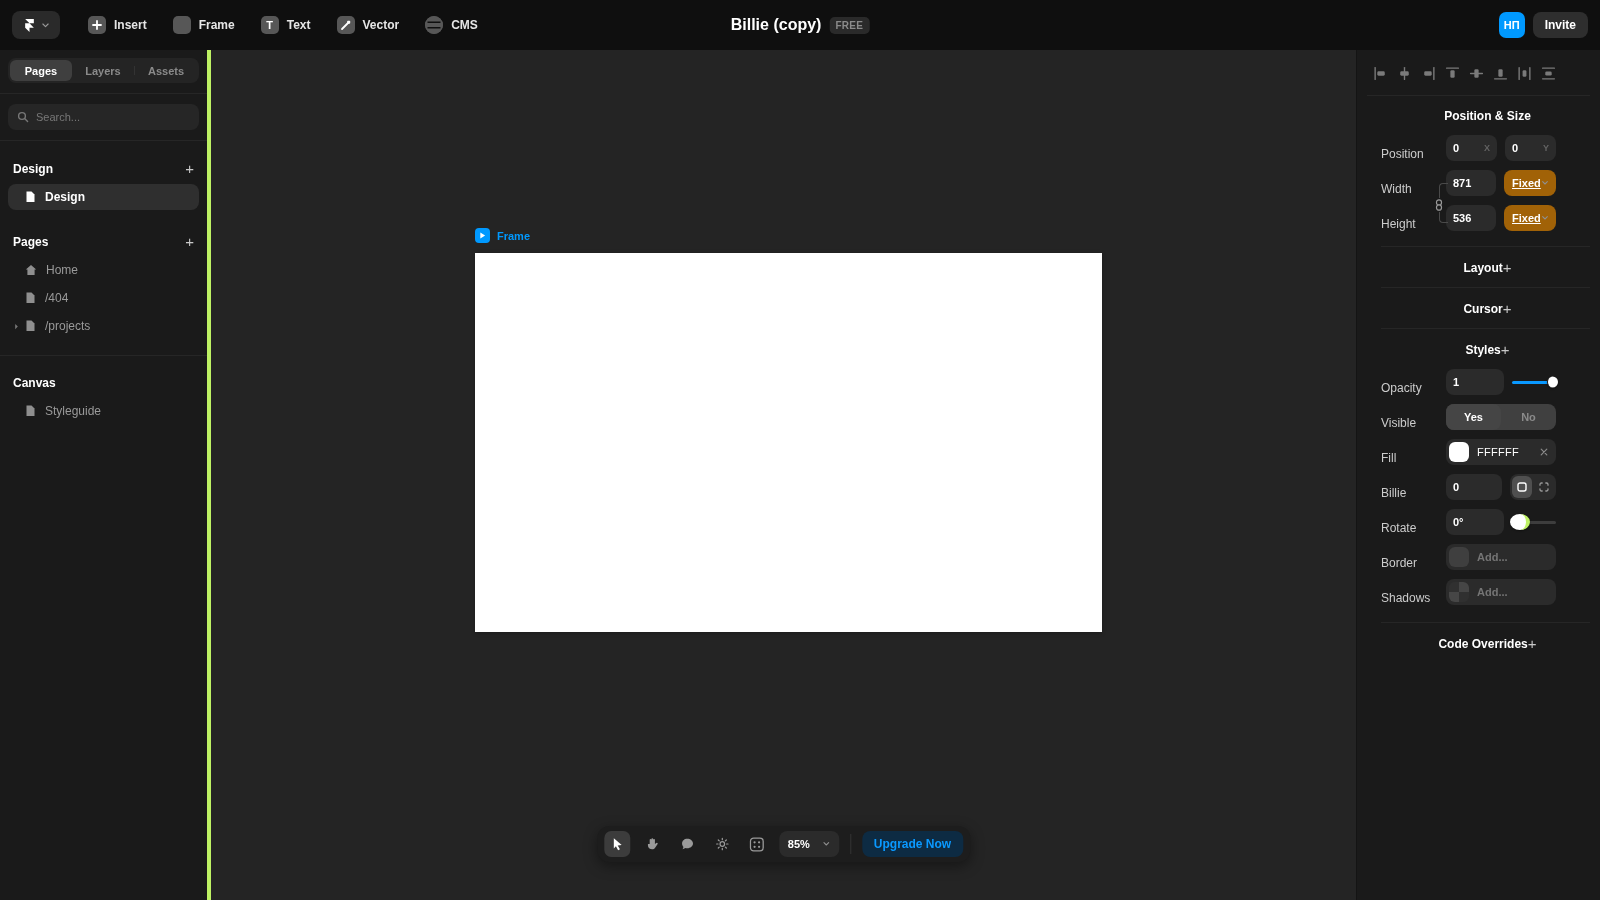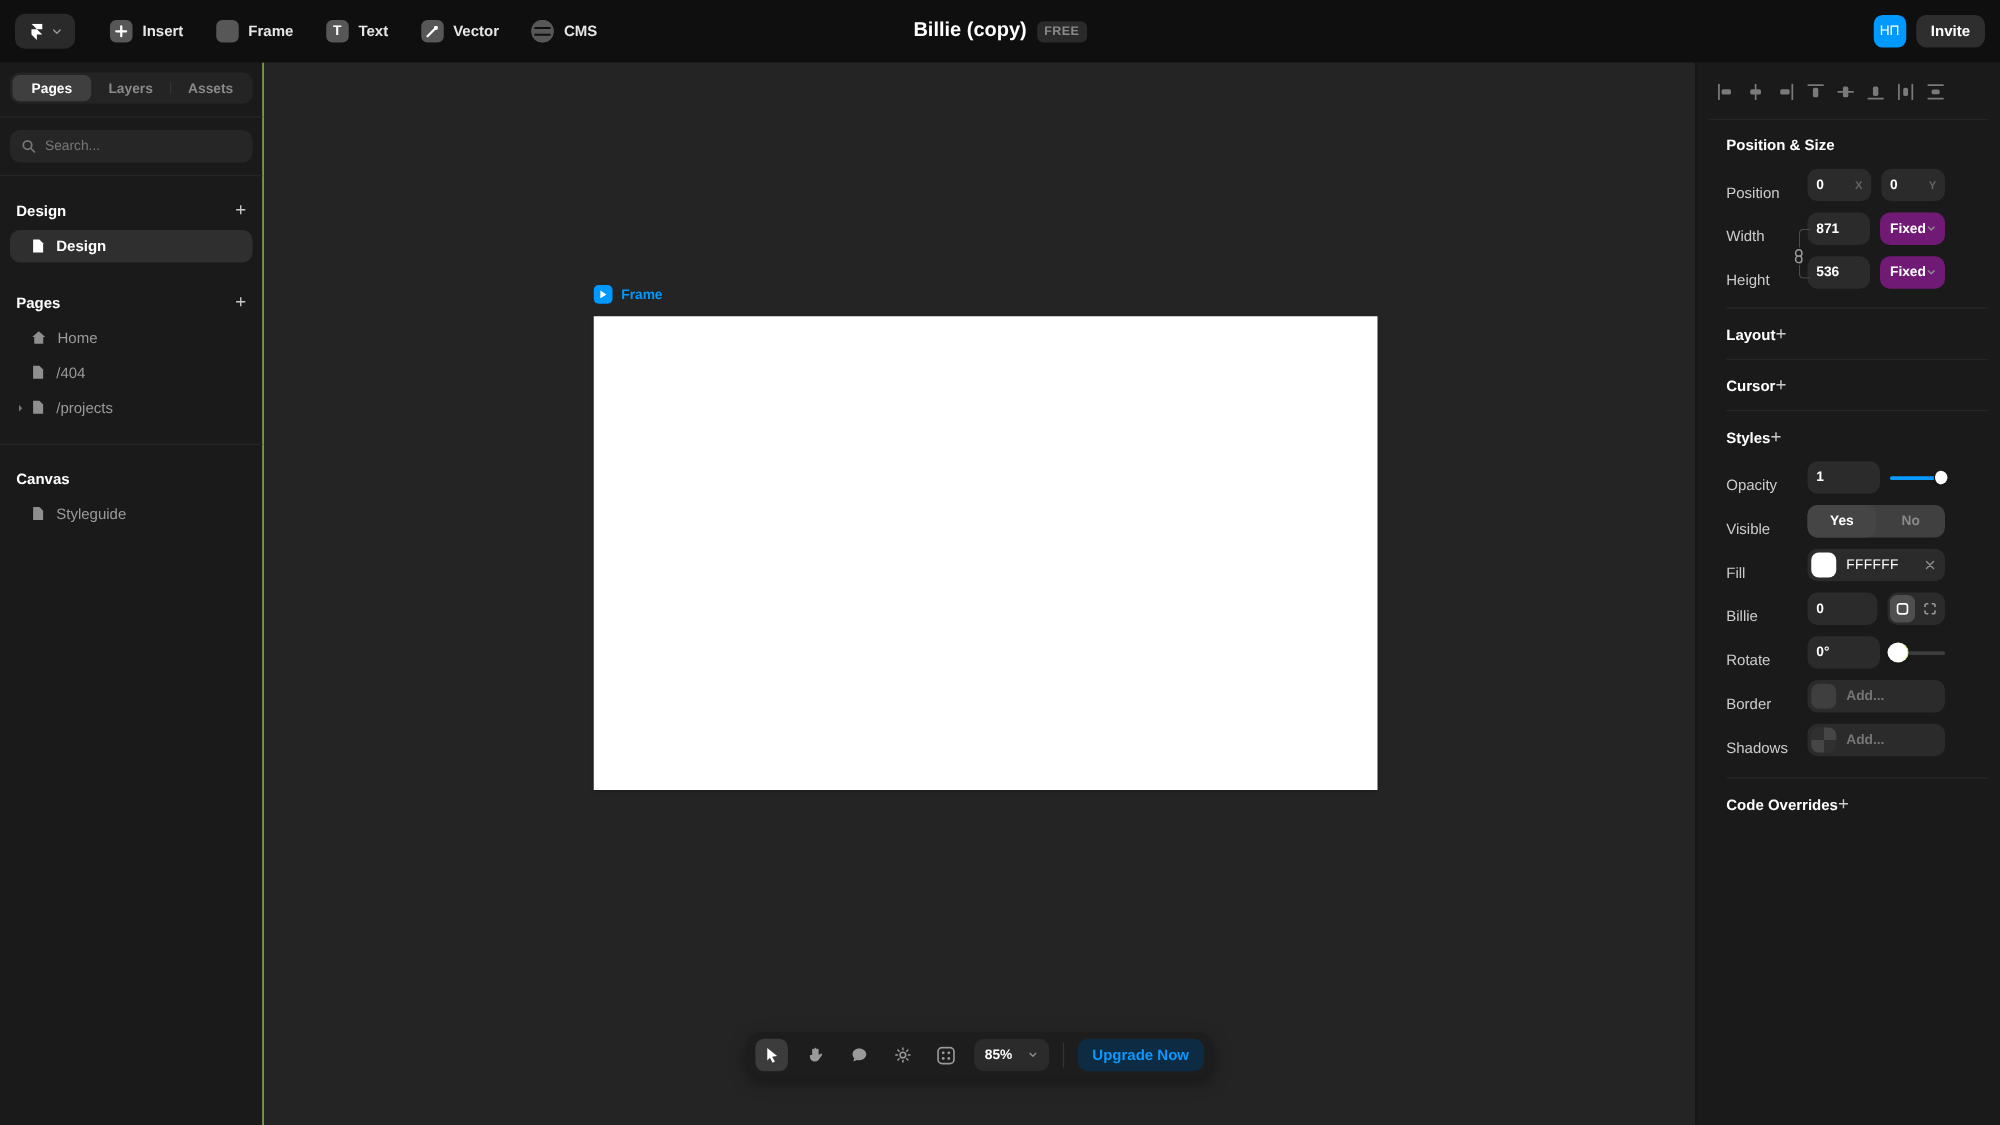--- a/index.html
+++ b/index.html
@@ -19,28 +19,28 @@
   .tool-icon { width:18px; height:18px; border-radius:5px; background:#575757;
                display:flex; align-items:center; justify-content:center; color:#fff;
                font-size:11px; font-weight:700; }
   .title-wrap { position:absolute; left:50%; transform:translateX(-50%);
                 display:flex; align-items:center; gap:8px; }
   .doc-title { color:#fff; font-size:16px; font-weight:700; }
   .badge { background:#2a2a2a; color:#8a8a8a; font-size:10px; font-weight:700;
            border-radius:5px; padding:3px 6px; letter-spacing:.3px; }
   .topbar-right { margin-left:auto; display:flex; align-items:center; gap:8px; }
   .avatar { width:26px; height:26px; border-radius:7px; background:#0099ff; color:#fff;
-            font-size:11px; font-weight:400; display:flex; align-items:center;
+            font-size:11px; font-weight:700; display:flex; align-items:center;
             justify-content:center; cursor:pointer; }
   .invite-btn { background:#2e2e2e; color:#fff; font-size:12px; font-weight:700;
                 border:none; border-radius:8px; height:26px; padding:0 12px; cursor:pointer;
                 font-family:inherit; }
 
   
-  .left { background:#1a1a1a; border-right:1px solid #bef264; padding:8px; grid-row:2; }
+  .left { background:#1a1a1a; border-right:4px solid #bef264; padding:8px; grid-row:2; }
   .tabs { display:flex; background:#242424; border-radius:8px; padding:2px; height:25px; align-items:stretch; }
   .tab { flex:1; display:flex; align-items:center; justify-content:center; font-size:11px;
          font-weight:700; color:#8a8a8a; border-radius:6px; cursor:pointer; }
   .tab.active { background:#3f3f3f; color:#fff; }
   .tab-sep { width:1px; background:#333; margin:6px 0; }
   .l-divider { height:1px; background:#262626; margin:10px -8px; }
   .search { display:flex; align-items:center; gap:7px; background:#262626; border-radius:8px;
             height:26px; padding:0 9px; color:#777; }
   .search input { background:transparent; border:none; outline:none; color:#bbb; width:100%;
                   font-size:11px; font-family:inherit; }
@@ -81,34 +81,34 @@
                  border:none; border-radius:8px; height:26px; padding:0 12px; cursor:pointer;
                  font-family:inherit; }
 
   
   .right { background:#1a1a1a; border-left:1px solid #141414; grid-row:2; font-size:12px;
            display:flex; flex-direction:column; }
   .align-row { display:flex; justify-content:space-between; padding:16px 44px 14px 16px;
                color:#7a7a7a; }
   .align-row span { display:flex; cursor:pointer; }
   .r-divider { height:1px; background:#262626; margin:0 10px 0 24px; }
-  .r-sec-head { display:flex; align-items:center; justify-content:flex-start;
+  .r-sec-head { display:flex; align-items:center; justify-content:center;
                 padding:13px 6px 12px 24px; }
   .r-sec-title { color:#fff; font-size:12px; font-weight:700; }
   .prow { display:flex; align-items:flex-end; padding:0 44px 0 24px; margin-bottom:9px; height:26px; }
   .plabel { width:65px; flex:none; color:#cccccc; font-size:12px; }
   .pcontrols { flex:1; display:flex; gap:8px; align-items:center; position:relative; }
   .field { background:#2b2b2b; border-radius:8px; height:26px; flex:1; min-width:0;
            display:flex; align-items:center; padding:0 7px; }
   .field input { background:transparent; border:none; outline:none; color:#fff; width:100%;
                  font-size:11px; font-weight:700; font-family:inherit; }
   .suffix { color:#636363; font-size:9px; font-weight:700; }
-  .rselect { background:#701a75; border-radius:8px; height:26px; flex:1; min-width:0;
+  .rselect { background:#a16207; border-radius:8px; height:26px; flex:1; min-width:0;
              display:flex; align-items:center; justify-content:space-between; padding:0 8px;
-             color:#fff; font-size:11px; font-weight:700; cursor:pointer; }
+             color:#fff; font-size:11px; font-weight:700; cursor:pointer;text-decoration:underline; }
   .wh-wrap { position:relative; }
   .link-bracket { position:absolute; left:82px; top:13px; width:9px; height:40px;
                   border-left:1px solid #4a4a4a; border-top:1px solid #4a4a4a;
                   border-bottom:1px solid #4a4a4a; border-radius:4px 0 0 4px; }
   .link-icon { position:absolute; left:-6px; top:14px; background:#1a1a1a; padding:1px 0; color:#999; display:flex; }
   .slider { flex:1; height:3px; border-radius:2px; position:relative; cursor:pointer; }
   .slider.full { background:#0a99ff; }
   .slider.empty { background:#3d3d3d; }
   .knob { width:11px; height:11px; background:#fff; border-radius:50%; position:absolute;
           top:50%; transform:translateY(-50%); box-shadow:0 1px 2px rgba(0,0,0,.4); }

